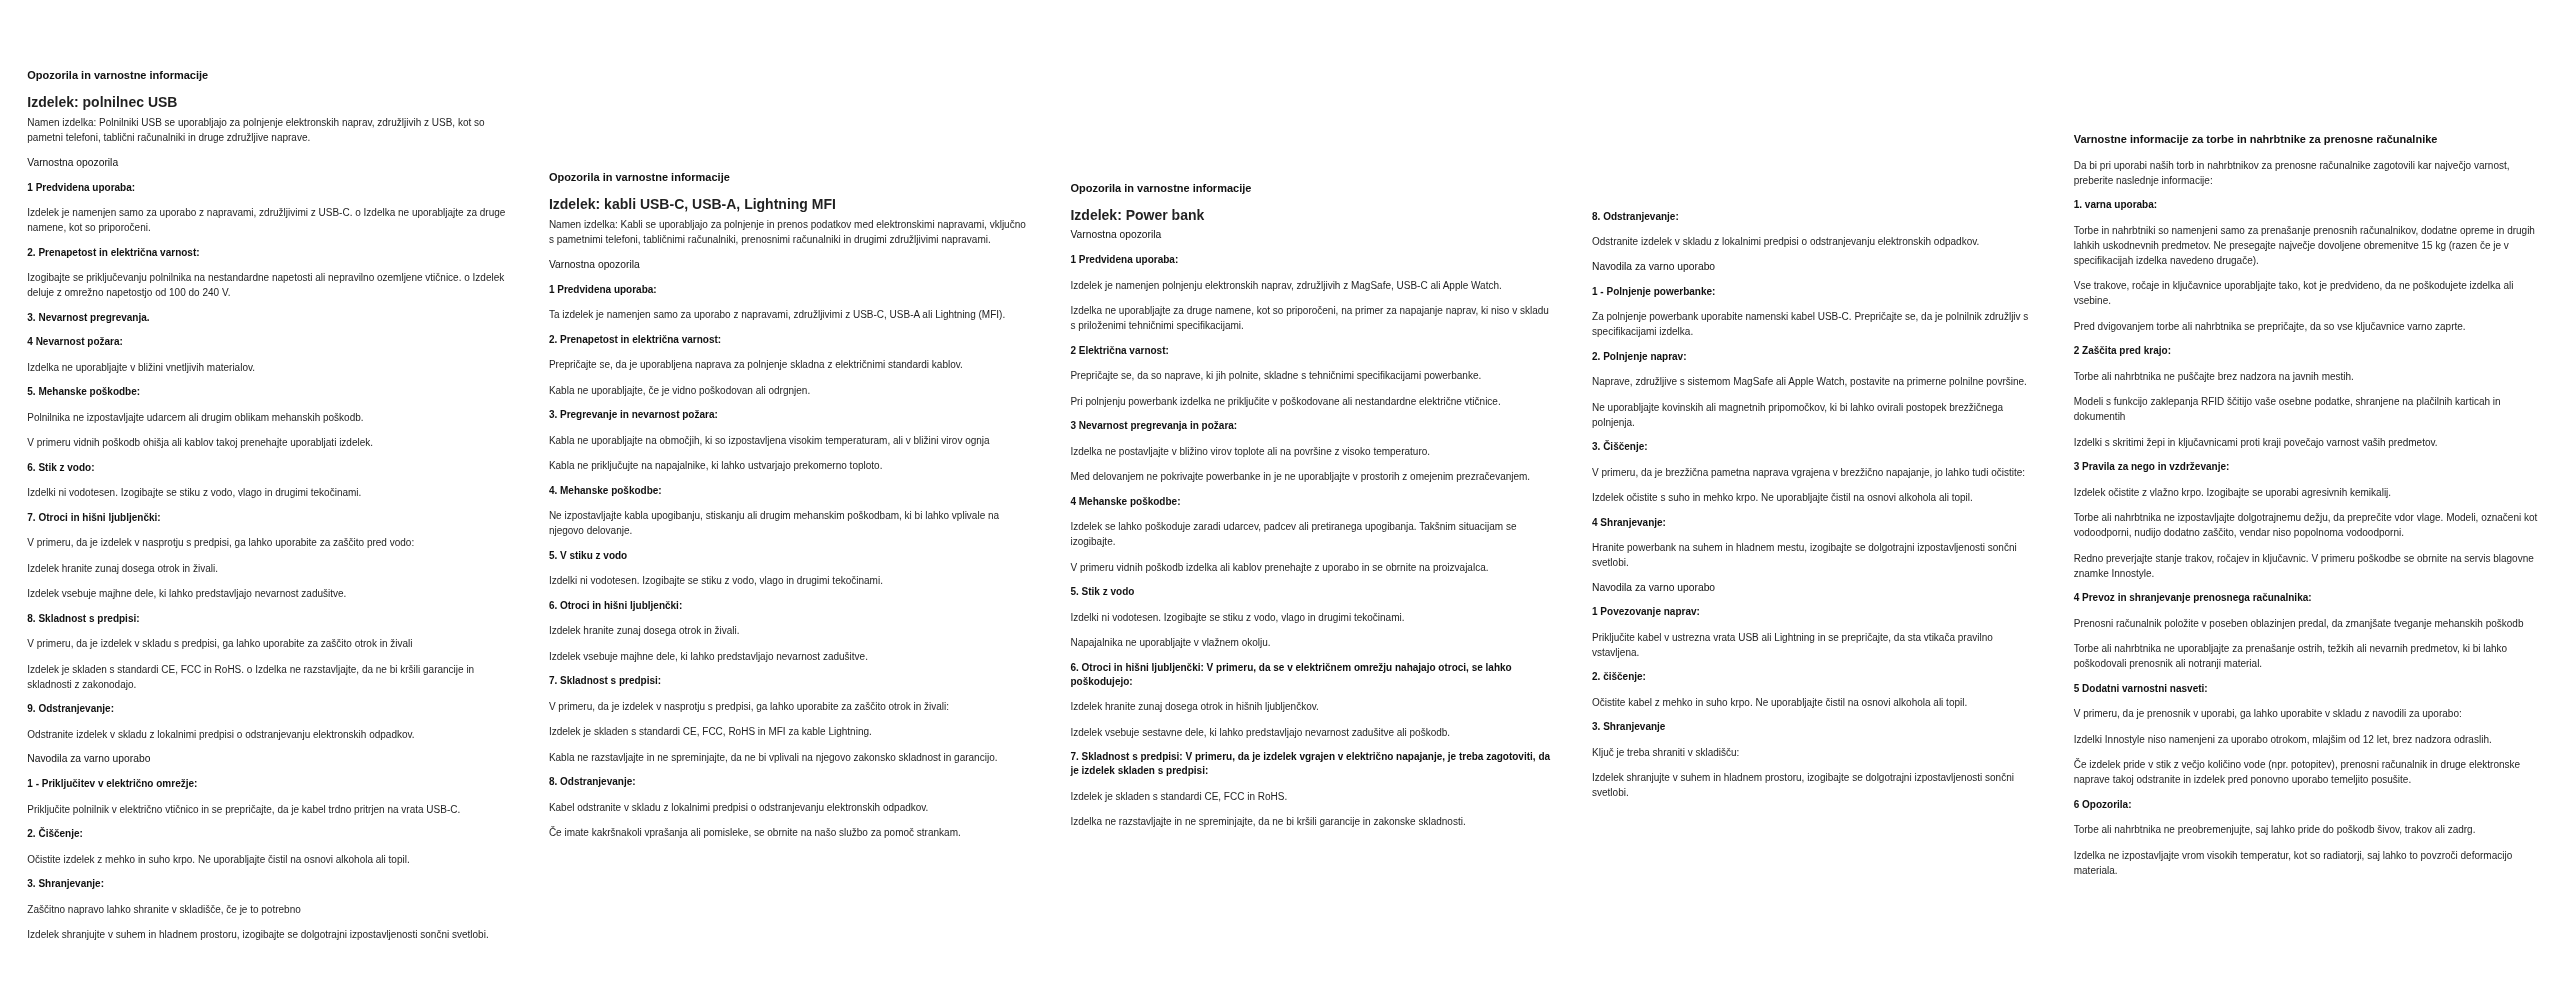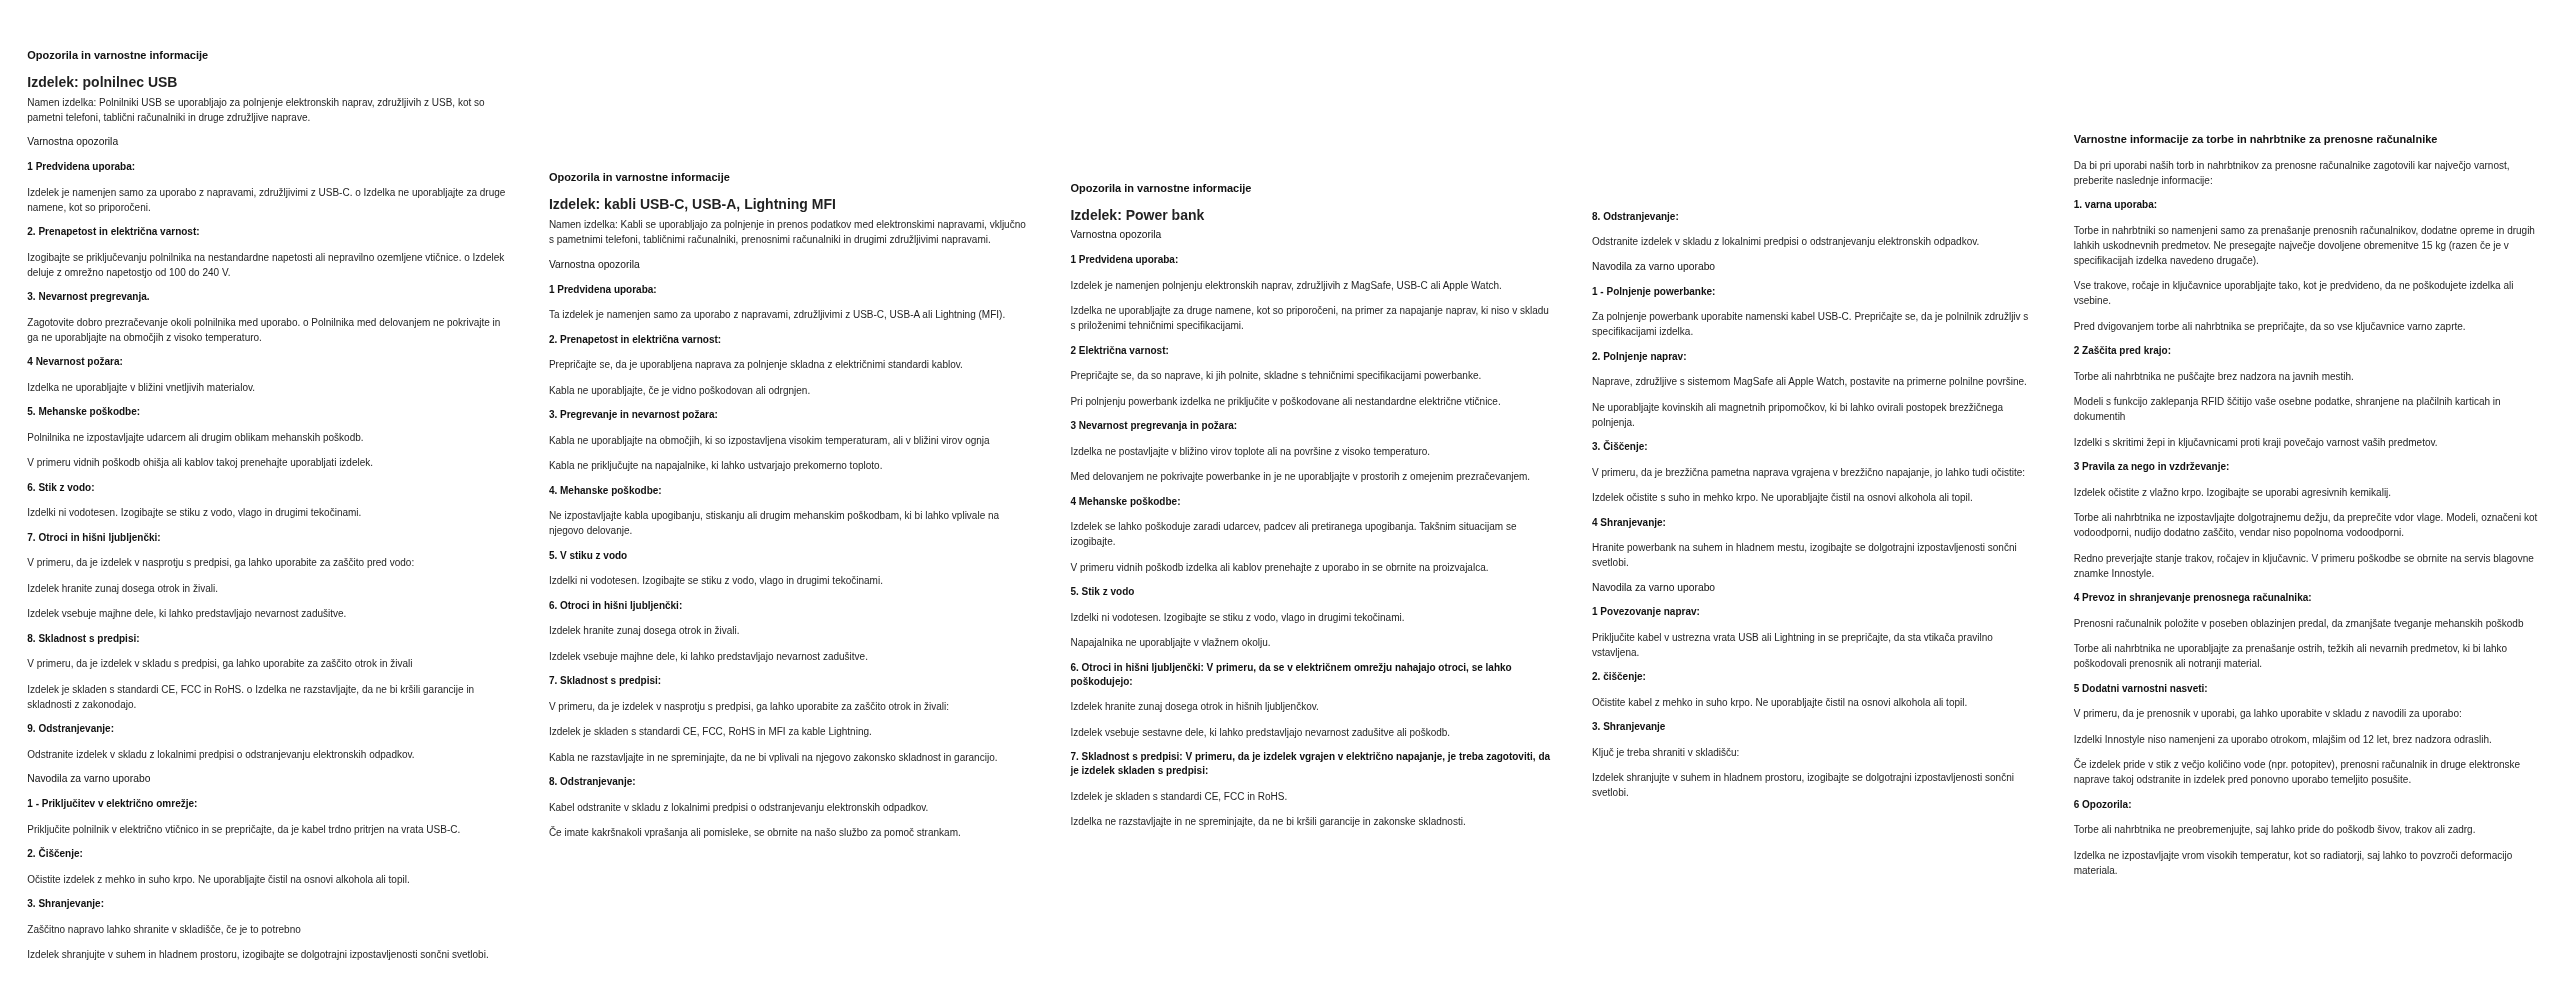--- a/index.html
+++ b/index.html
@@ -87,21 +87,20 @@
     <div class="doc-title">Opozorila in varnostne informacije</div>
     <div class="item-name">Izdelek: polnilnec USB</div>
 
     <p>Namen izdelka: Polnilniki USB se uporabljajo za polnjenje elektronskih naprav, združljivih z USB, kot so pametni telefoni, tablični računalniki in druge združljive naprave.</p>
     <h3 class="section">Varnostna opozorila</h3>
     <h4 class="sub">1 Predvidena uporaba:</h4>
     <p>Izdelek je namenjen samo za uporabo z napravami, združljivimi z USB-C. o Izdelka ne uporabljajte za druge namene, kot so priporočeni.</p>
     <h4 class="sub">2. Prenapetost in električna varnost:</h4>
     <p>Izogibajte se priključevanju polnilnika na nestandardne napetosti ali nepravilno ozemljene vtičnice. o Izdelek deluje z omrežno napetostjo od 100 do 240 V.</p>
     <h4 class="sub">3. Nevarnost pregrevanja.</h4>
-    <p>Zagotovite dobro prezračevanje okoli polnilnika med uporabo. o Polnilnika med delovanjem ne pokrivajte in ga ne uporabljajte na območjih z visoko temperaturo.</p>
     <h4 class="sub">4 Nevarnost požara:</h4>
     <p>Izdelka ne uporabljajte v bližini vnetljivih materialov.</p>
     <h4 class="sub">5. Mehanske poškodbe:</h4>
     <p>Polnilnika ne izpostavljajte udarcem ali drugim oblikam mehanskih poškodb.</p>
     <p>V primeru vidnih poškodb ohišja ali kablov takoj prenehajte uporabljati izdelek.</p>
     <h4 class="sub">6. Stik z vodo:</h4>
     <p>Izdelki ni vodotesen. Izogibajte se stiku z vodo, vlago in drugimi tekočinami.</p>
     <h4 class="sub">7. Otroci in hišni ljubljenčki:</h4>
     <p class="blur-soft">V primeru, da je izdelek v nasprotju s predpisi, ga lahko uporabite za zaščito pred vodo:</p>
     <p>Izdelek hranite zunaj dosega otrok in živali.</p>

